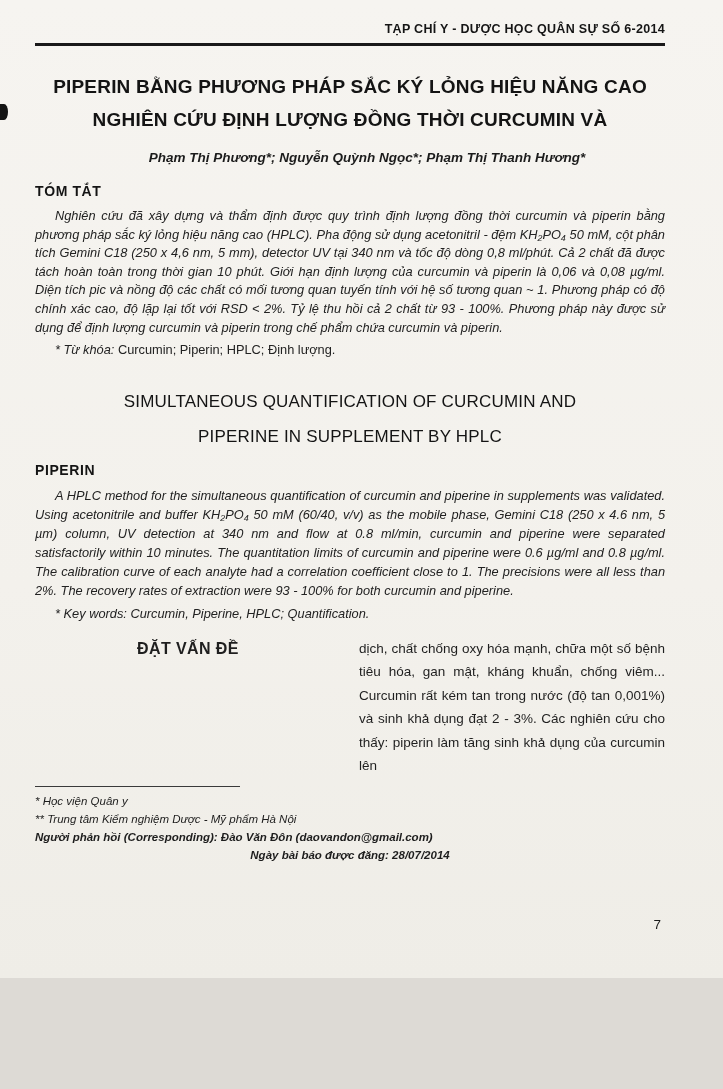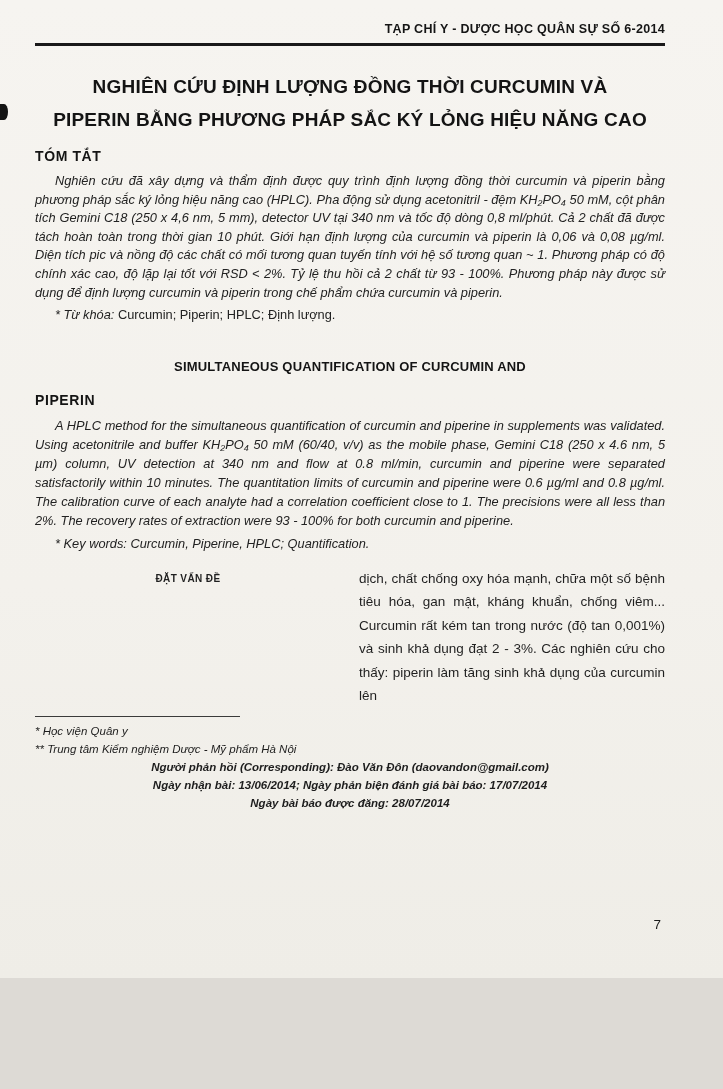--- a/index.html
+++ b/index.html
@@ -56,22 +56,22 @@
     line-height: 18.6px;
     text-align: justify;
     color: #222;
   }
   .abstract-vn { margin-top: 8px; text-indent: 20px; font-style: italic; }
   .keywords-vn { margin-top: 4px; text-indent: 20px; }
   .keywords-vn .kw-label { font-style: italic; }
   .en-title {
     margin-top: 24px;
     text-align: center;
-    font-size: 13px;
-    font-weight: bold;
+    font-size: 17px;
+    font-weight: normal;
     line-height: 35px;
     letter-spacing: 0.2px;
     color: #141414;
   }
   .en-title span { display: block; }
   .summary-heading {
     margin-top: 8px;
     font-size: 14px;
     font-weight: bold;
     letter-spacing: 0.6px;
@@ -82,30 +82,30 @@
   .col {
     flex: 1;
     font-size: 13.5px;
     line-height: 23.5px;
     text-align: justify;
     color: #1f1f1f;
   }
   .col-heading {
     text-align: center;
     font-weight: bold;
-    font-size: 10px;
+    font-size: 16px;
     letter-spacing: 0.4px;
     margin-bottom: 12px;
   }
   .col .first-par { text-indent: 20px; }
   .latin-name { font-style: italic; }
   .footnotes { margin-top: 8px; font-size: 11.5px; line-height: 18px; color: #1d1d1d; }
   .fn-rule { width: 205px; height: 1px; background: #3a3a3a; margin-bottom: 5px; }
   .fn-italic { font-style: italic; }
-  .fn-bold-italic { font-style: italic; font-weight: bold; text-align: center; }
+  .fn-bold-italic { font-style: italic; font-weight: bold; }
   .fn-center { text-align: center; font-style: italic; font-weight: bold; }
   .page-number {
     position: absolute;
     right: 62px;
     bottom: 46px;
     font-size: 13.5px;
     color: #1a1a1a;
   }
   .scan-speck {
     position: absolute;
@@ -123,35 +123,37 @@
 <div class="page">
 
   <div class="scan-speck"></div>
 
   <div class="journal-header">
     <span>TẠP CHÍ Y - DƯỢC HỌC QUÂN SỰ SỐ 6-2014</span>
   </div>
   <div class="header-rule"></div>
 
   <h1 class="vn-title">
+    <span>PIPERIN BẰNG PHƯƠNG PHÁP SẮC KÝ LỎNG HIỆU NĂNG CAO</span>
     <span>NGHIÊN CỨU ĐỊNH LƯỢNG ĐỒNG THỜI CURCUMIN VÀ</span>
-    <span>PIPERIN BẰNG PHƯƠNG PHÁP SẮC KÝ LỎNG HIỆU NĂNG CAO</span>
   </h1>
 
   <div class="authors">
+    <div>Phạm Thị Phương*; Nguyễn Quỳnh Ngọc*; Phạm Thị Thanh Hương*</div>
   </div>
 
   <h2 class="sec-heading">TÓM TẮT</h2>
 
   <p class="para abstract-vn">Nghiên cứu đã xây dựng và thẩm định được quy trình định lượng đồng thời curcumin và piperin bằng phương pháp sắc ký lỏng hiệu năng cao (HPLC). Pha động sử dụng acetonitril - đệm KH₂PO₄ 50 mM, cột phân tích Gemini C18 (250 x 4,6 nm, 5 mm), detector UV tại 340 nm và tốc độ dòng 0,8 ml/phút. Cả 2 chất đã được tách hoàn toàn trong thời gian 10 phút. Giới hạn định lượng của curcumin và piperin là 0,06 và 0,08 µg/ml. Diện tích pic và nồng độ các chất có mối tương quan tuyến tính với hệ số tương quan ~ 1. Phương pháp có độ chính xác cao, độ lặp lại tốt với RSD &lt; 2%. Tỷ lệ thu hồi cả 2 chất từ 93 - 100%. Phương pháp này được sử dụng để định lượng curcumin và piperin trong chế phẩm chứa curcumin và piperin.</p>
 
   <p class="para keywords-vn"><span class="kw-label">* Từ khóa: </span><span>Curcumin; Piperin; HPLC; Định lượng.</span></p>
 
   <h1 class="en-title">
     <span>SIMULTANEOUS QUANTIFICATION OF CURCUMIN AND</span>
+    <span>PIPERINE IN SUPPLEMENT BY HPLC</span>
   </h1>
 
   <h2 class="sec-heading summary-heading">PIPERIN</h2>
 
   <p class="para en-abstract">A HPLC method for the simultaneous quantification of curcumin and piperine in supplements was validated. Using acetonitrile and buffer KH₂PO₄ 50 mM (60/40, v/v) as the mobile phase, Gemini C18 (250 x 4.6 nm, 5 µm) column, UV detection at 340 nm and flow at 0.8 ml/min, curcumin and piperine were separated satisfactorily within 10 minutes. The quantitation limits of curcumin and piperine were 0.6 µg/ml and 0.8 µg/ml. The calibration curve of each analyte had a correlation coefficient close to 1. The precisions were all less than 2%. The recovery rates of extraction were 93 - 100% for both curcumin and piperine.</p>
 
   <p class="para en-keywords">* Key words: Curcumin, Piperine, HPLC; Quantification.</p>
 
   <div class="columns">
     <div class="col">
@@ -160,19 +162,18 @@
     <div class="col">
       <p>dịch, chất chống oxy hóa mạnh, chữa một số bệnh tiêu hóa, gan mật, kháng khuẩn, chống viêm... Curcumin rất kém tan trong nước (độ tan 0,001%) và sinh khả dụng đạt 2 - 3%. Các nghiên cứu cho thấy: piperin làm tăng sinh khả dụng của curcumin lên</p>
     </div>
   </div>
 
   <div class="footnotes">
     <div class="fn-rule"></div>
     <div class="fn-italic">* Học viện Quân y</div>
     <div class="fn-italic">** Trung tâm Kiểm nghiệm Dược - Mỹ phẩm Hà Nội</div>
     <div class="fn-bold-italic">Người phản hồi (Corresponding): Đào Văn Đôn (daovandon@gmail.com)</div>
-    <div class="fn-bold-italic">Ngày nhận bài: 13/06/2014; Ngày phản biện đánh giá bài báo: 17/07/2014</div>
     <div class="fn-center">Ngày bài báo được đăng: 28/07/2014</div>
   </div>
 
   <div class="page-number">7</div>
 
 </div>
 
 </body></html>

